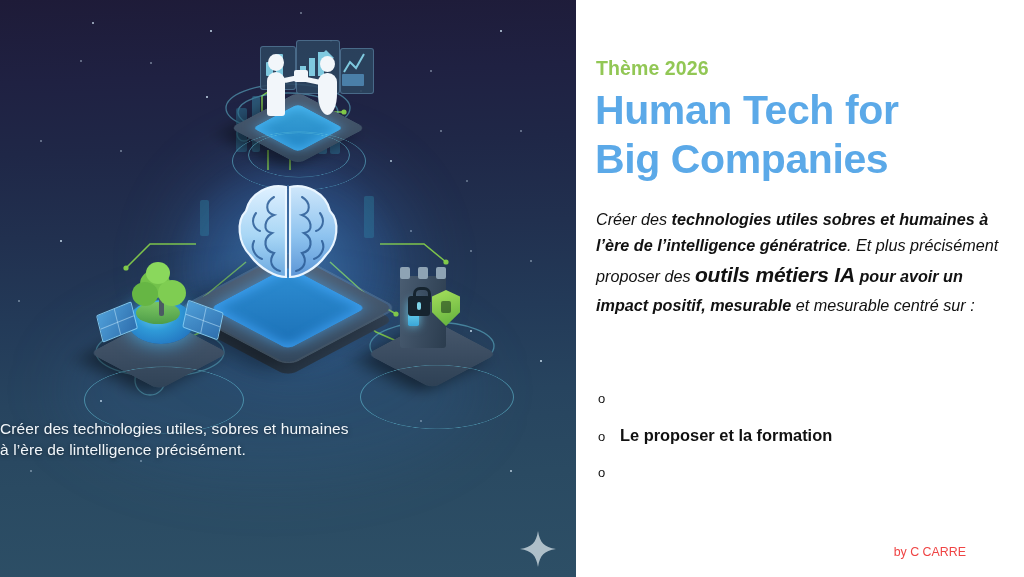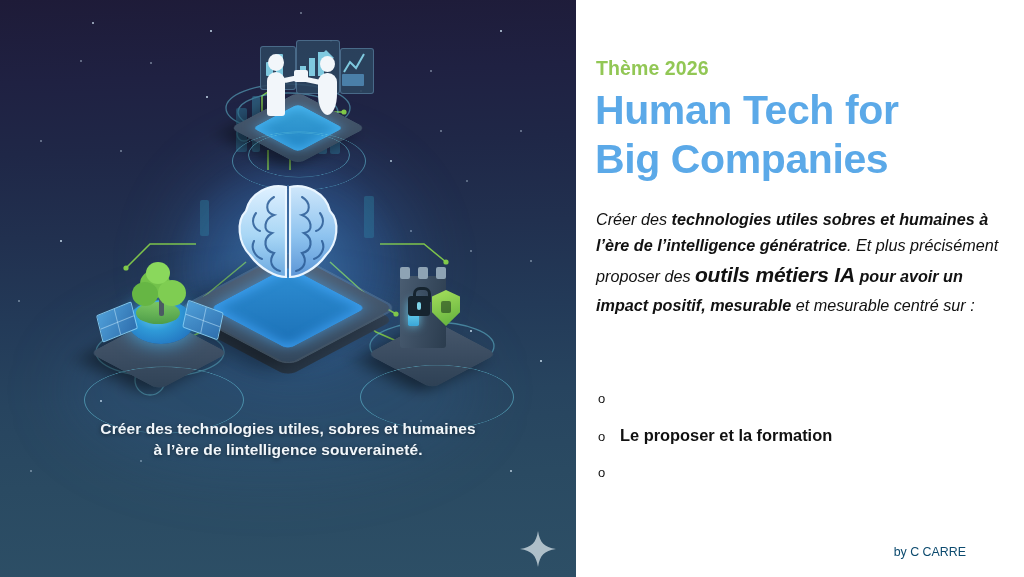--- a/index.html
+++ b/index.html
@@ -137,22 +137,22 @@
   .panel{
     position:absolute;background:rgba(44,70,96,.88);
     border:1px solid rgba(120,170,205,.4);border-radius:3px;
   }
 
   
   #traces{position:absolute;left:0;top:0;width:576px;height:577px;pointer-events:none;}
 
   
   #caption{
-    position:absolute;left:0;right:0;top:418px;text-align:center;
-    color:#f1f6fa;font-size:15.5px;font-weight:bold;line-height:1.38;
+    position:absolute;left:0;right:0;top:418px;
+    color:#f1f6fa;font-size:15.5px;font-weight:normal;line-height:1.38;
     letter-spacing:.1px;text-shadow:0 1px 4px rgba(0,0,0,.5);
   }
   #sparkle{position:absolute;left:518px;top:529px;width:40px;height:40px;}
 
   
   #content{
     position:relative;width:448px;height:577px;background:#ffffff;
     padding:4px;box-sizing:border-box;
   }
   #kicker{
@@ -173,21 +173,21 @@
   #bullets{position:absolute;left:22px;top:391px;width:420px;}
   .bullet{
     display:flex;align-items:baseline;margin-bottom:20px;
     color:#111;font-size:16.4px;font-weight:bold;
   }
   .bmark{
     width:22px;flex:0 0 22px;font-size:13px;font-weight:normal;color:#111;
   }
   #byline{
     position:absolute;right:58px;top:545px;
-    color:#0c4a6e;font-size:12.4px;
+    color:#ef4444;font-size:12.4px;
   }
 </style>
 </head>
 <body>
 
 <div id="slide">
 
   <div id="illus">
 
     <div class="stars" id="starfield">
@@ -359,21 +359,21 @@
         <div class="crenel" style="left:36px;"></div>
         <div class="twindow"></div>
       </div>
       <div class="lock"></div>
       <div class="shield"></div>
       <div class="ring" style="left:-8px;top:56px;width:152px;height:144px;"></div>
     </div>
 
     <div id="caption">
       <div>Créer des technologies utiles, sobres et humaines</div>
-      <div>à l’ère de lintelligence souveraineté.</div>
+      <div>à l’ère de lintelligence précisément.</div>
     </div>
 
     <svg id="sparkle" viewBox="0 0 40 40">
       <path d="M20 2 C22 14 26 18 38 20 C26 22 22 26 20 38 C18 26 14 22 2 20 C14 18 18 14 20 2 Z" fill="#aebfc9"></path>
     </svg>
   </div>
 
   <div id="content">
 
     <div id="kicker">Thème 2026</div>

